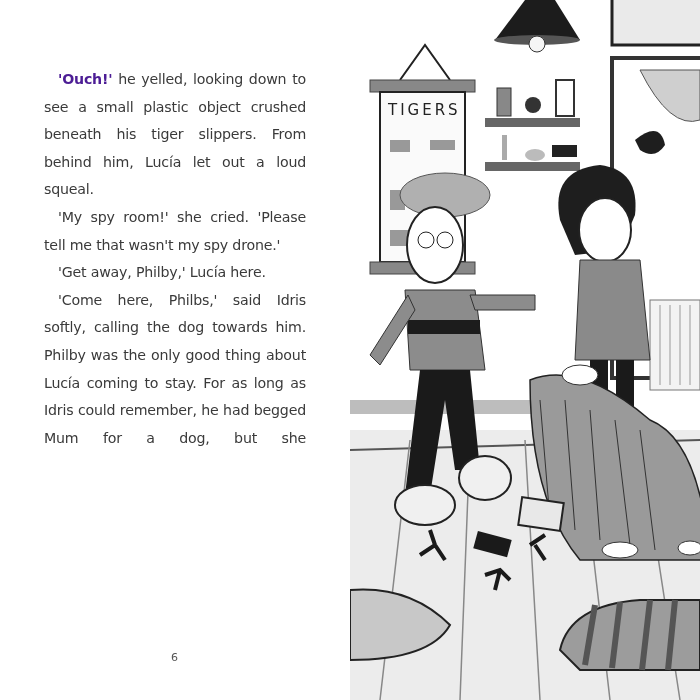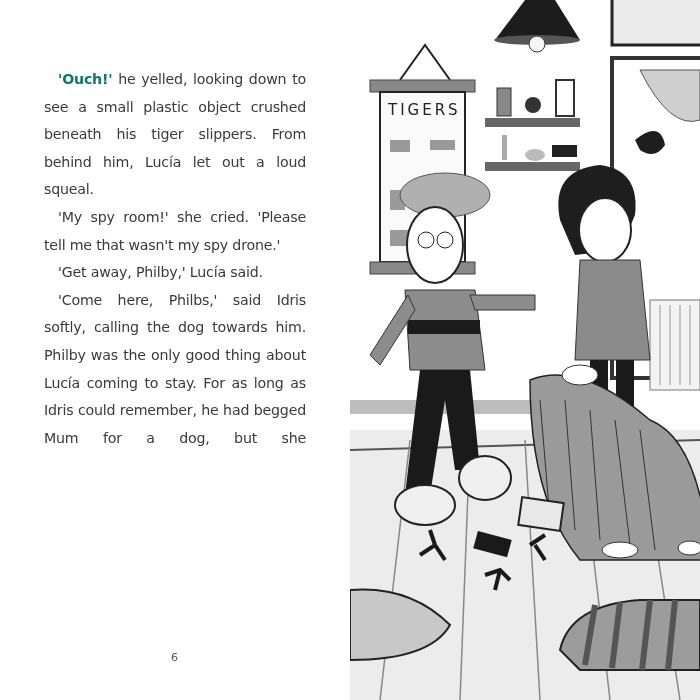--- a/index.html
+++ b/index.html
@@ -7,38 +7,38 @@
   .page-left {
     position:absolute; left:0; top:0; width:350px; height:700px; background:#fff;
   }
   .text-block {
     position:absolute; left:44px; top:66px; width:262px;
     font-family: "DejaVu Sans", sans-serif; font-size:14.2px; color:#3a3a3a;
     line-height:27.6px; letter-spacing:-0.2px;
   }
   .text-block p { margin:0; text-indent:14px; text-align:justify; }
   .text-block p.last-line-justify { text-align-last: justify; }
-  .text-block b { font-weight:bold; color:#0f766e; }
+  .text-block b { font-weight:bold; color:#4c1d95; }
   .page-number {
     position:absolute; left:171px; top:651px;
     font-family: "DejaVu Sans", sans-serif; font-size:11px; color:#555;
   }
   .illustration {
     position:absolute; left:350px; top:0; width:350px; height:608px; background:#fff;
   }
   .illustration svg { display:block; }
 </style>
 </head>
 <body>
 
 <div class="page-left">
   <div class="text-block">
     <p><b>'Ouch!'</b><span> he yelled, looking down to see a small plastic object crushed beneath his tiger slippers. From behind him, Lucía let out a loud squeal.</span></p>
     <p>'My spy room!' she cried. 'Please tell me that wasn't my spy drone.'</p>
-    <p>'Get away, Philby,' Lucía said.</p>
+    <p>'Get away, Philby,' Lucía here.</p>
     <p class="last-line-justify">'Come here, Philbs,' said Idris softly, calling the dog towards him. Philby was the only good thing about Lucía coming to stay. For as long as Idris could remember, he had begged Mum for a dog, but she</p>
   </div>
   <div class="page-number">6</div>
 </div>
 
 <div class="illustration">
   <svg width="350" height="700" viewBox="0 0 350 700" xmlns="http://www.w3.org/2000/svg">
 
     <g>
       <rect x="0" y="430" width="350" height="270" fill="#ececec"></rect>

